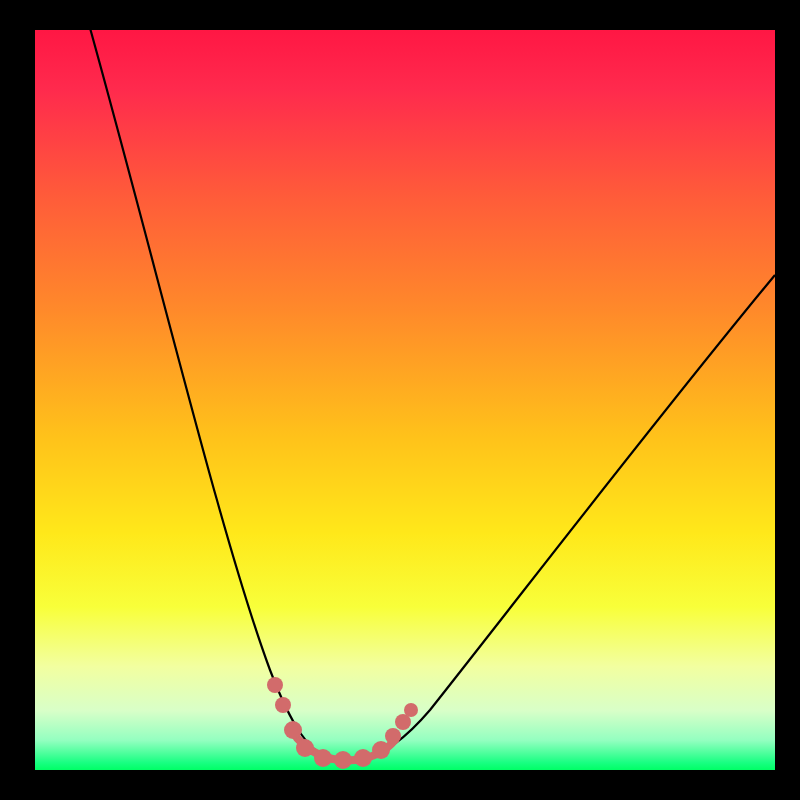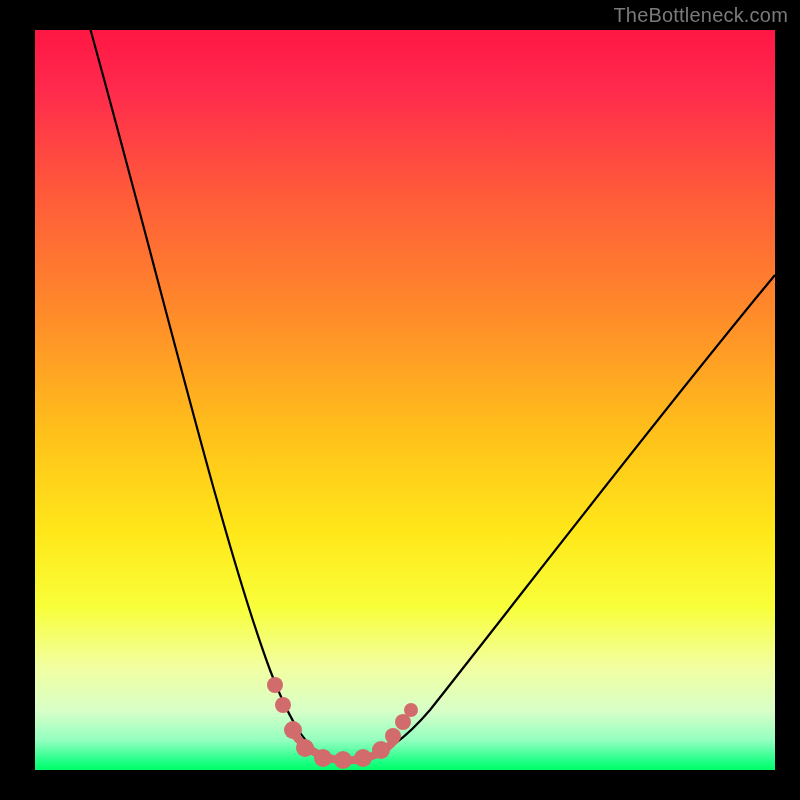--- a/index.html
+++ b/index.html
@@ -72,21 +72,20 @@
     stroke: #d26b6b;
     stroke-width: 8;
     stroke-linecap: round;
   }
 </style>
 </head>
 <body>
 
 <div class="outer">
 
-  <div class="watermark">TheBottleneck.com</div>
 
   <div class="plot-area">
     <svg class="overlay" viewBox="0 0 740 740" preserveAspectRatio="none">
 
       <path class="curve" d="M 50 -20 C 120 230, 185 505, 235 640 C 258 700, 275 720, 290 726"></path>
 
       <path class="curve" d="M 740 245 C 620 390, 490 560, 395 680 C 365 715, 345 725, 330 727"></path>
 
       <path class="chain" d="M 262 708 C 280 728, 300 732, 320 730 C 338 728, 350 722, 360 710"></path>
 

